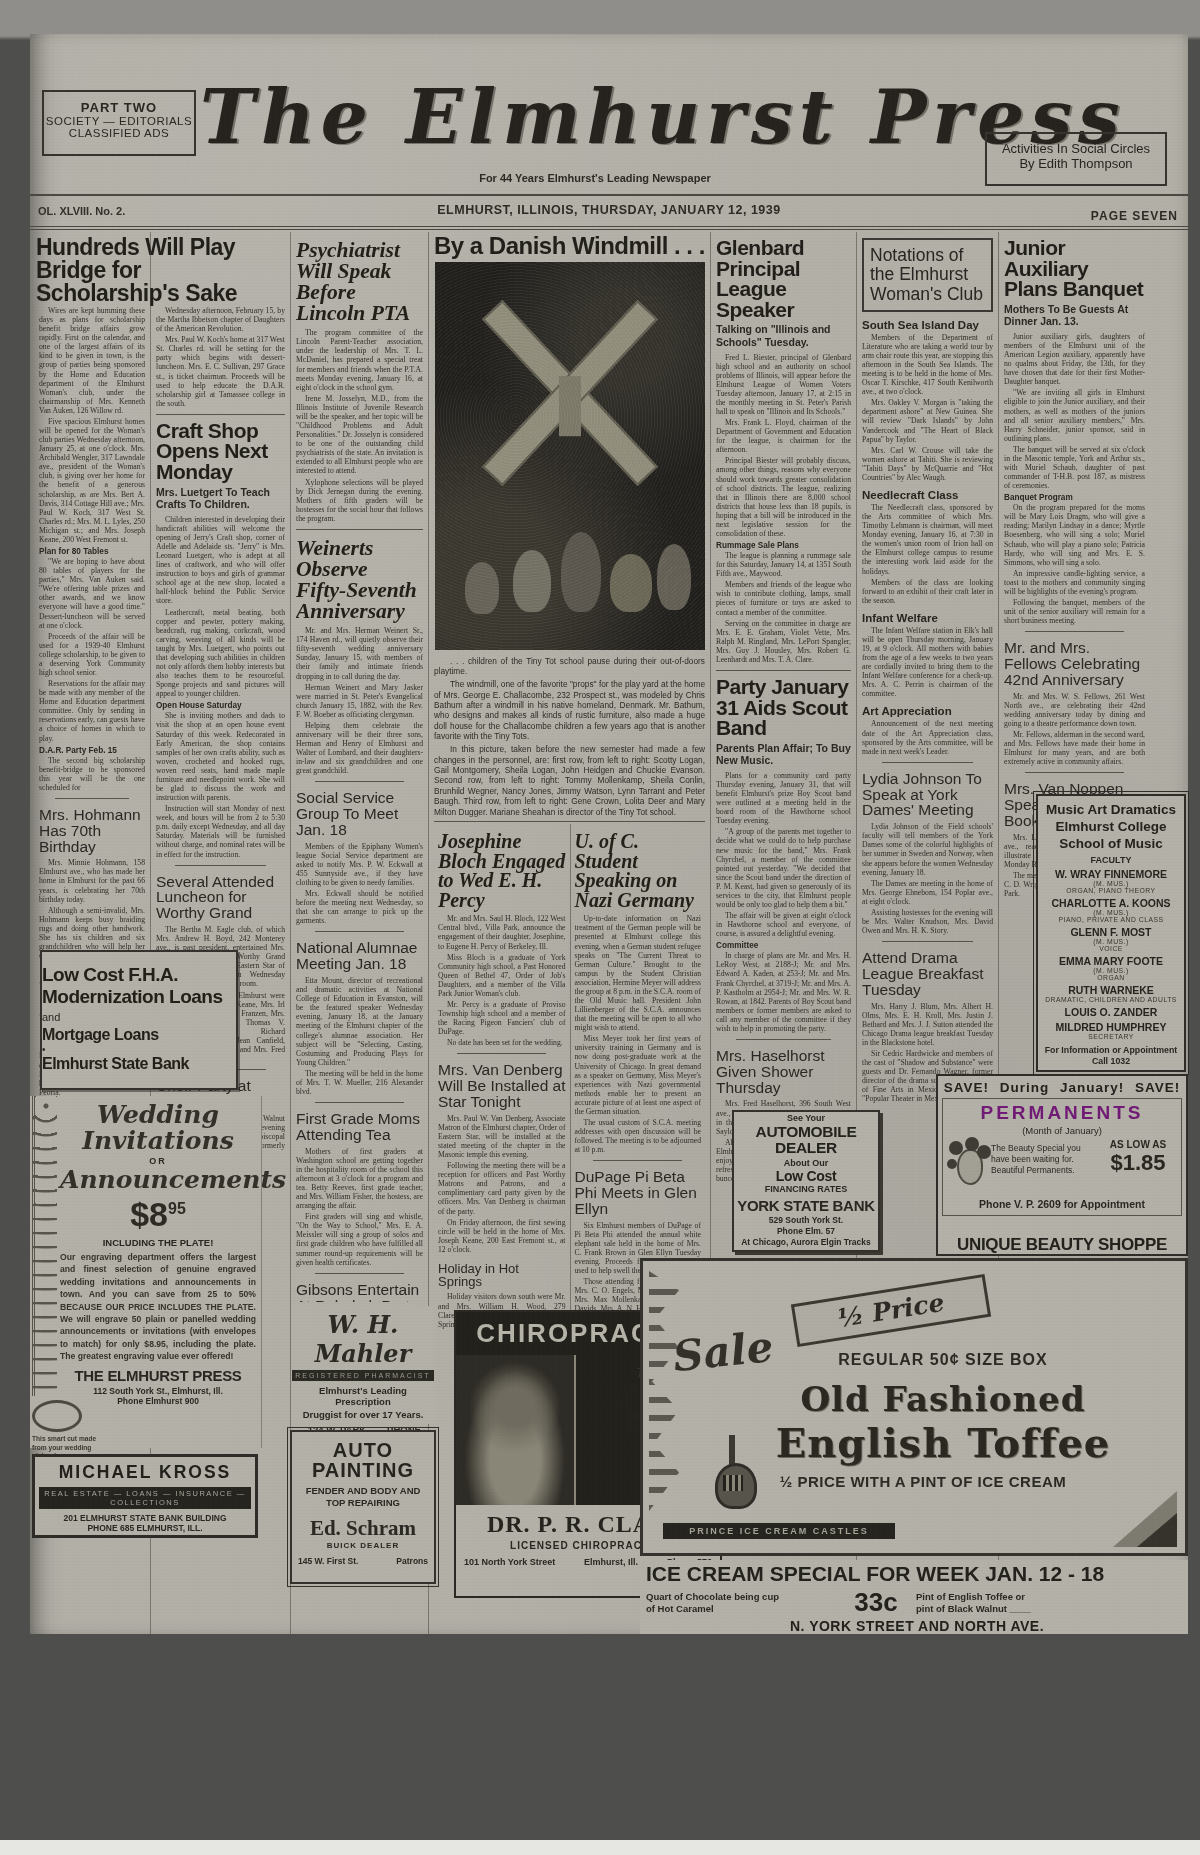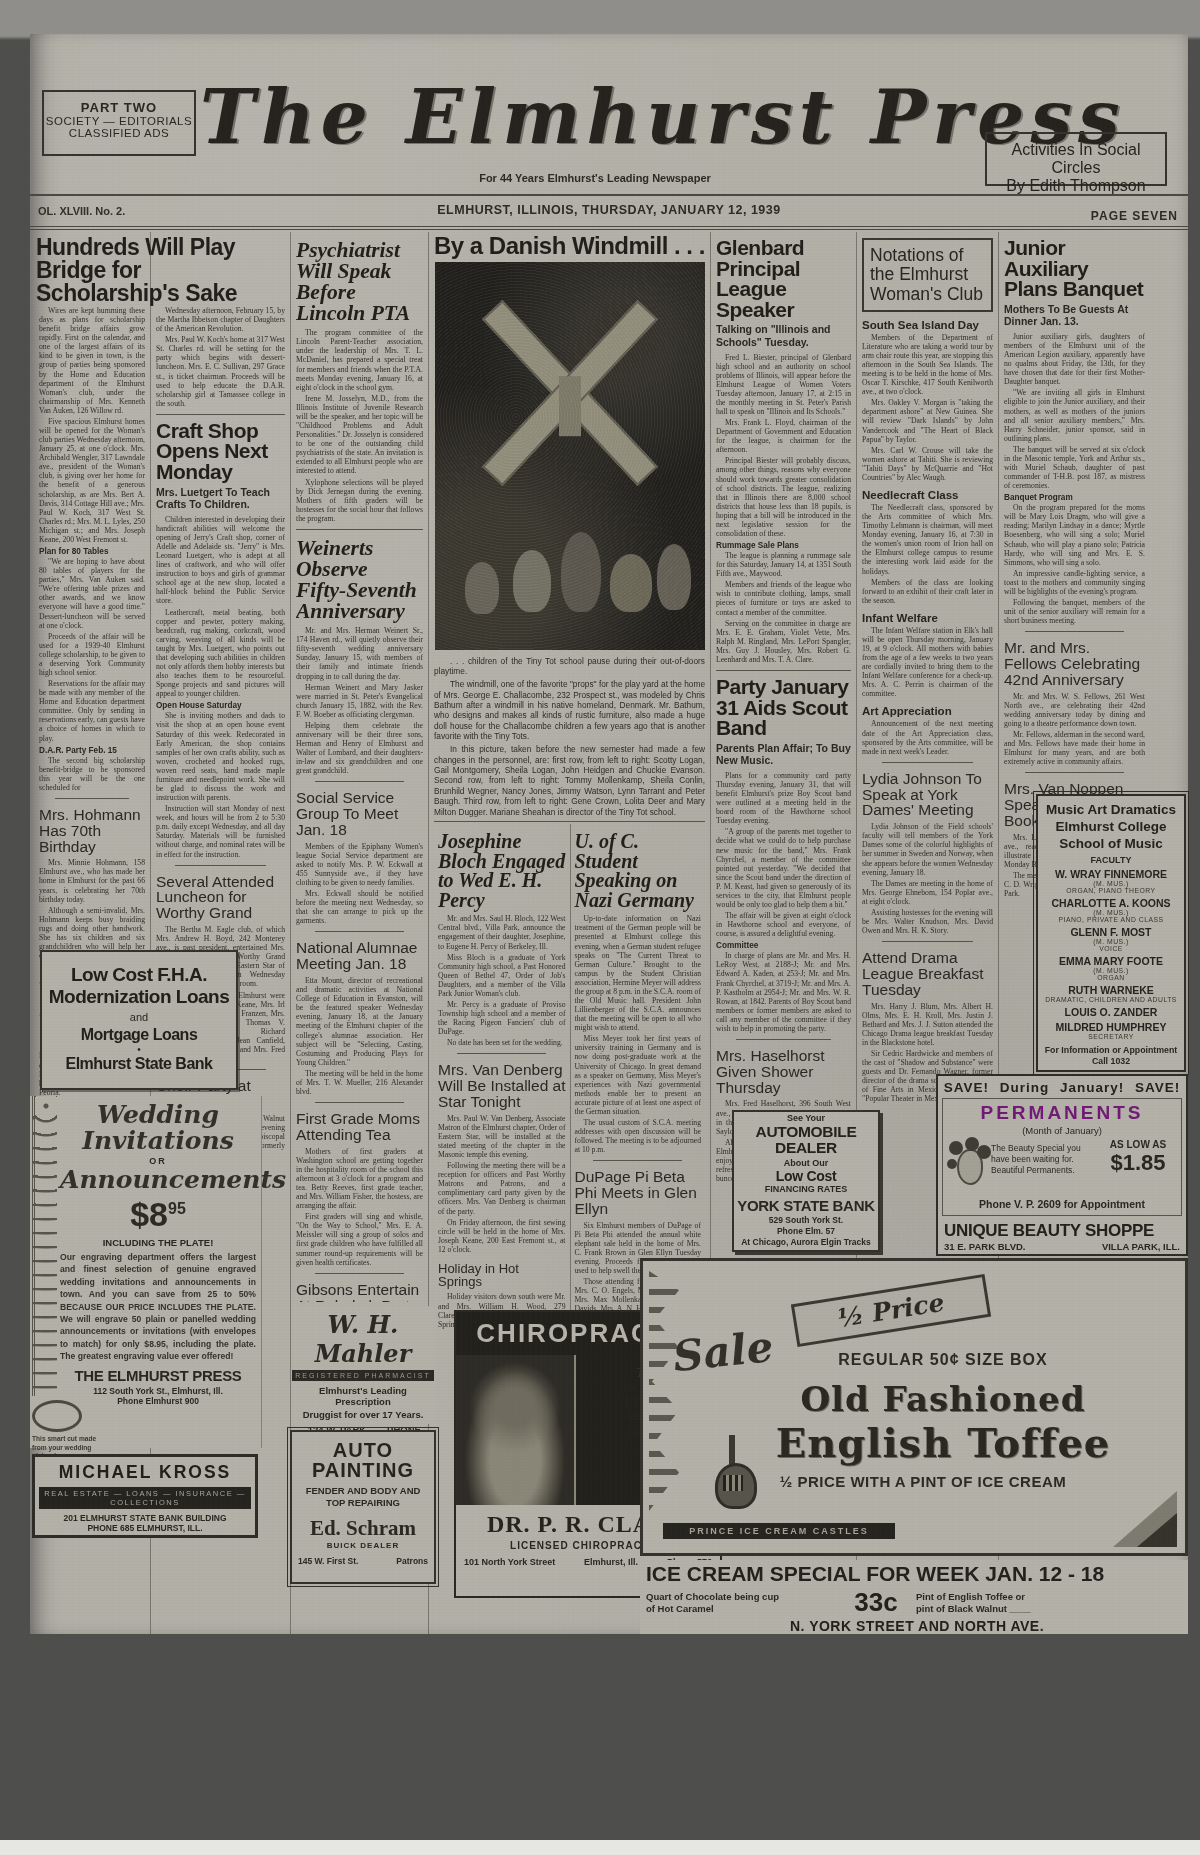--- a/index.html
+++ b/index.html
@@ -19,21 +19,21 @@
   .part-box{position:absolute;left:12px;top:56px;width:154px;height:66px;border:2px solid #35332e;
     text-align:center;font-family:"Liberation Sans",sans-serif;color:#2a2822;padding-top:8px;box-sizing:border-box;}
   .part-box .l1{font-weight:bold;font-size:13px;letter-spacing:1px;}
   .part-box .l2,.part-box .l3{font-size:11.5px;letter-spacing:.5px;}
   .nameplate{position:absolute;left:170px;top:40px;width:790px;text-align:center;
     font-family:"DejaVu Serif",serif;font-style:italic;font-weight:bold;font-size:74px;
     letter-spacing:6px;color:#26231e;text-shadow:2px 1px 0 rgba(40,38,32,.45);white-space:nowrap;}
   .tagline{position:absolute;left:170px;top:138px;width:790px;text-align:center;
     font-family:"Liberation Sans",sans-serif;font-weight:bold;font-size:11px;color:#2c2a24;}
   .social-box{position:absolute;left:955px;top:98px;width:182px;height:54px;border:2px solid #35332e;
-    text-align:center;font-family:"Liberation Sans",sans-serif;font-size:16px;color:#262420;padding-top:7px;box-sizing:border-box;}
+    text-align:center;font-family:"Liberation Sans",sans-serif;font-size:13px;color:#262420;padding-top:7px;box-sizing:border-box;}
   .rule-a{position:absolute;left:0;top:160px;width:1158px;height:2px;background:#4a4841;}
   .dateline{position:absolute;left:0;top:165px;width:1158px;height:26px;font-family:"Liberation Sans",sans-serif;}
   .dateline .vol{position:absolute;left:8px;top:6px;font-size:11px;font-weight:bold;color:#33302a;}
   .dateline .date{position:absolute;left:0;width:100%;top:4px;text-align:center;font-size:12.5px;font-weight:bold;letter-spacing:.5px;color:#2d2b25;}
   .dateline .pg{position:absolute;right:10px;top:10px;font-size:12px;font-weight:bold;letter-spacing:1px;color:#2d2b25;}
   .rule-b{position:absolute;left:0;top:192px;width:1158px;height:1px;background:#4a4841;box-shadow:0 3px 0 #4a4841;}
   
   .cols{position:absolute;left:4px;top:198px;width:1150px;height:1402px;display:flex;}
   .col{box-sizing:border-box;padding:0 5px;overflow:hidden;}
   .col + .col{border-left:1px solid rgba(62,59,52,.5);}
@@ -67,21 +67,21 @@
   .photo .grain{position:absolute;inset:0;background:repeating-radial-gradient(circle at 30% 40%, rgba(255,255,255,.05) 0 1px, transparent 1px 3px);}
   .subcols{display:flex;border-top:1px solid #565349;margin-top:4px;padding-top:2px;}
   .subcols .sc{width:50%;box-sizing:border-box;padding:0 4px;}
   .subcols .sc + .sc{border-left:1px solid rgba(62,59,52,.5);}
   
   .not-box{border:2px solid #3a3833;padding:6px 6px;margin:6px 0 4px;font-family:"Liberation Sans",sans-serif;
     font-size:17.5px;line-height:1.1;color:#282622;}
   
   .ad{position:absolute;background:#b3b0a8;box-sizing:border-box;font-family:"Liberation Sans",sans-serif;color:#2a2722;}
   .bordered{border:2px solid #33312c;box-shadow:2px 2px 0 rgba(40,38,33,.5);}
-  .fha{left:10px;top:916px;width:198px;height:140px;text-align:center;padding-top:12px;}
+  .fha{left:10px;top:916px;width:198px;height:140px;padding-top:12px;}
   .fha .big{font-weight:bold;font-size:19px;line-height:1.15;letter-spacing:-.5px;color:#232019;}
   .fha .sm{font-size:11px;margin:3px 0;}
   .fha .dot{font-size:10px;}
   .wedding{left:0;top:1062px;width:232px;height:352px;border-right:1px solid rgba(62,59,52,.4);}
   .wed-strip{position:absolute;left:2px;top:0;width:22px;height:300px;
     background:repeating-radial-gradient(circle at 50% 10px, #57544c 0 2px, transparent 3px 14px);
     border-left:3px double #57544c;}
   .wed-main{position:absolute;left:30px;top:6px;width:196px;text-align:center;}
   .wed-script{font-family:"DejaVu Serif",serif;font-style:italic;font-weight:bold;font-size:25px;line-height:1.05;color:#33302a;}
   .wed-or{font-family:"Liberation Sans",sans-serif;font-weight:bold;font-size:9px;letter-spacing:2px;margin:1px 0;}
@@ -132,21 +132,21 @@
   .perm .ttl{text-align:center;font-weight:bold;font-size:19px;letter-spacing:3px;color:#701a75;}
   .perm .sub{text-align:center;font-size:9.5px;margin:1px 0 3px;}
   .perm-row{display:flex;}
   .lady{width:44px;height:56px;position:relative;}
   .lady .face{position:absolute;left:10px;top:10px;width:22px;height:32px;border-radius:50% 46% 48% 52%;background:#a29f95;border:2px solid #4c4941;}
   .lady .curl{position:absolute;width:14px;height:14px;border-radius:50%;background:#3f3c35;}
   .perm .bs{flex:1;font-size:8.5px;line-height:1.3;padding-top:4px;}
   .perm .as{width:78px;text-align:center;font-weight:bold;}
   .perm .as .a{font-size:10px;} .perm .as .p{font-size:22px;}
   .perm .ph{text-align:center;font-weight:bold;font-size:10.5px;margin-top:3px;}
-  .perm .shoppe{display:flex;justify-content:flex-start;align-items:baseline;margin-top:5px;padding:0 2px;}
+  .perm .shoppe{display:flex;justify-content:center;align-items:baseline;margin-top:19px;padding:0 2px;}
   .perm .shoppe .n{font-weight:bold;font-size:17px;letter-spacing:-.3px;color:#23211c;}
   .perm .shoppe2{display:flex;justify-content:space-between;font-weight:bold;font-size:9.5px;padding:0 2px;}
   .toffee{left:610px;top:1224px;width:548px;height:298px;border:3px solid #34322c;overflow:hidden;}
   .zig{position:absolute;left:6px;top:10px;width:30px;height:240px;
     background:repeating-linear-gradient(180deg,#44413a 0 6px,transparent 6px 18px);clip-path:polygon(0 0,100% 8%,20% 20%,100% 32%,10% 46%,100% 58%,15% 72%,100% 84%,0 100%);opacity:.8;}
   .ribbon{position:absolute;left:150px;top:28px;width:190px;padding:4px 0;text-align:center;
     font-family:"DejaVu Serif",serif;font-style:italic;font-weight:bold;font-size:25px;color:#2c2a24;
     border:3px solid #3a3831;transform:rotate(-9deg);background:#aeab a2;background:#aeaba2;}
   .t-sale{position:absolute;left:30px;top:66px;font-family:"DejaVu Serif",serif;font-style:italic;font-weight:bold;font-size:42px;color:#33302a;transform:rotate(-6deg);}
   .t-reg{position:absolute;left:150px;top:90px;width:300px;text-align:center;font-weight:bold;font-size:16px;letter-spacing:1px;color:#2c2a24;}

